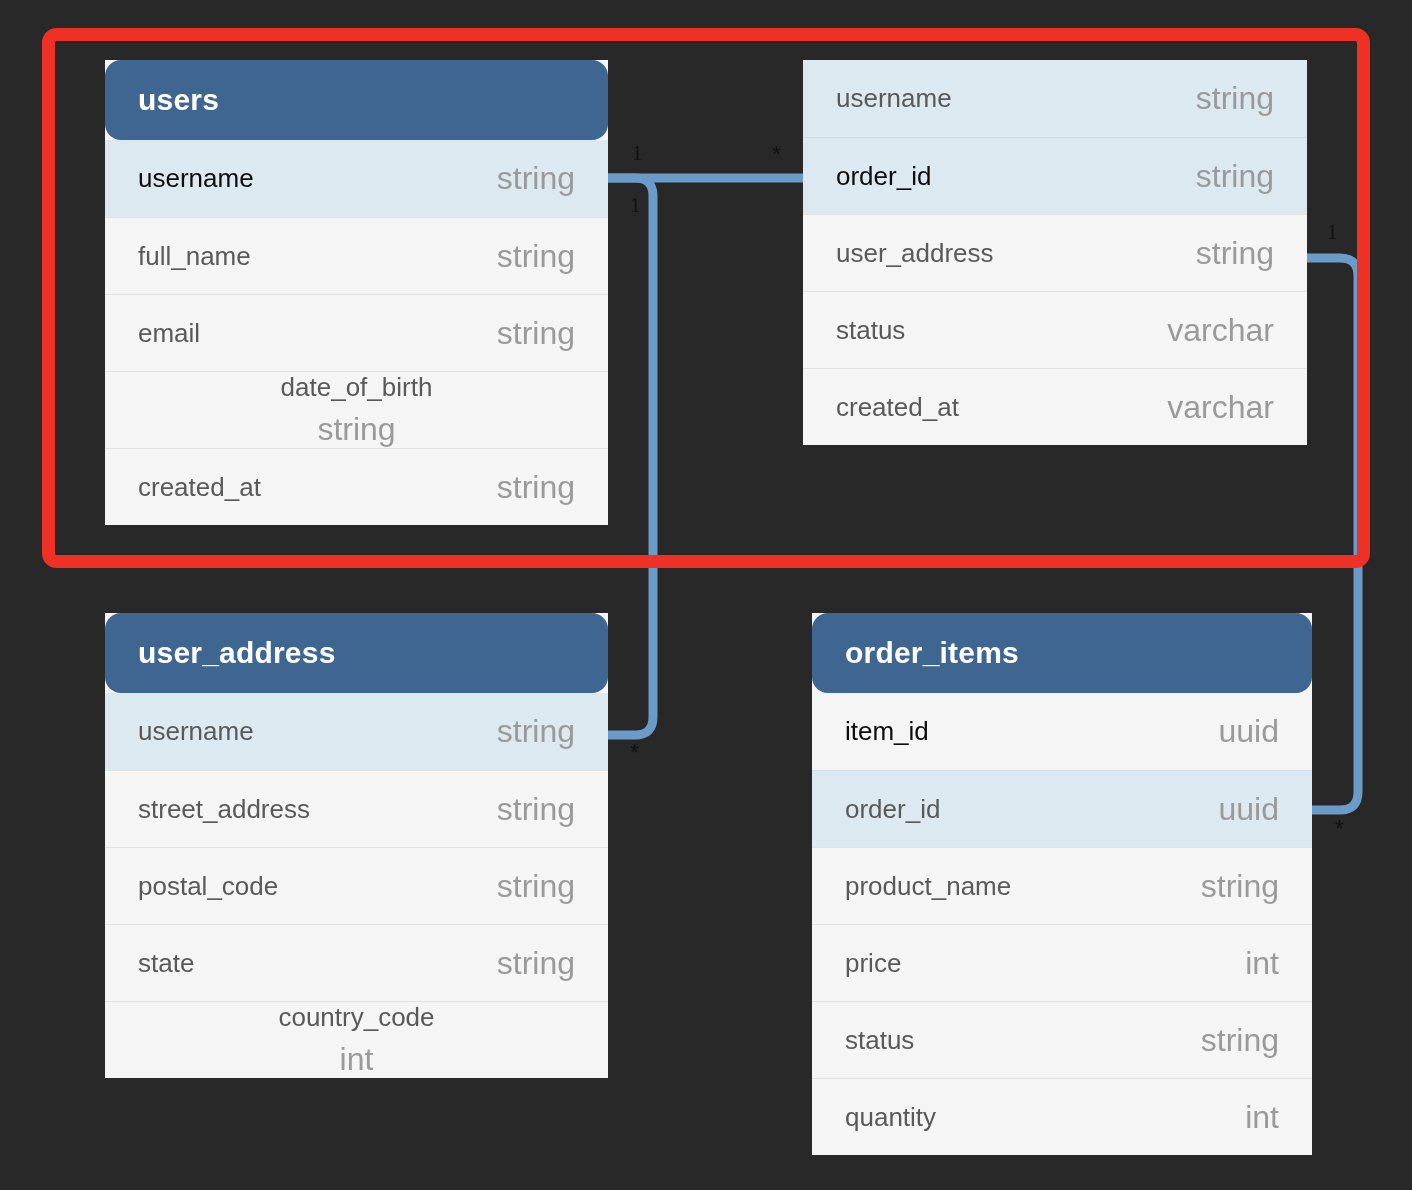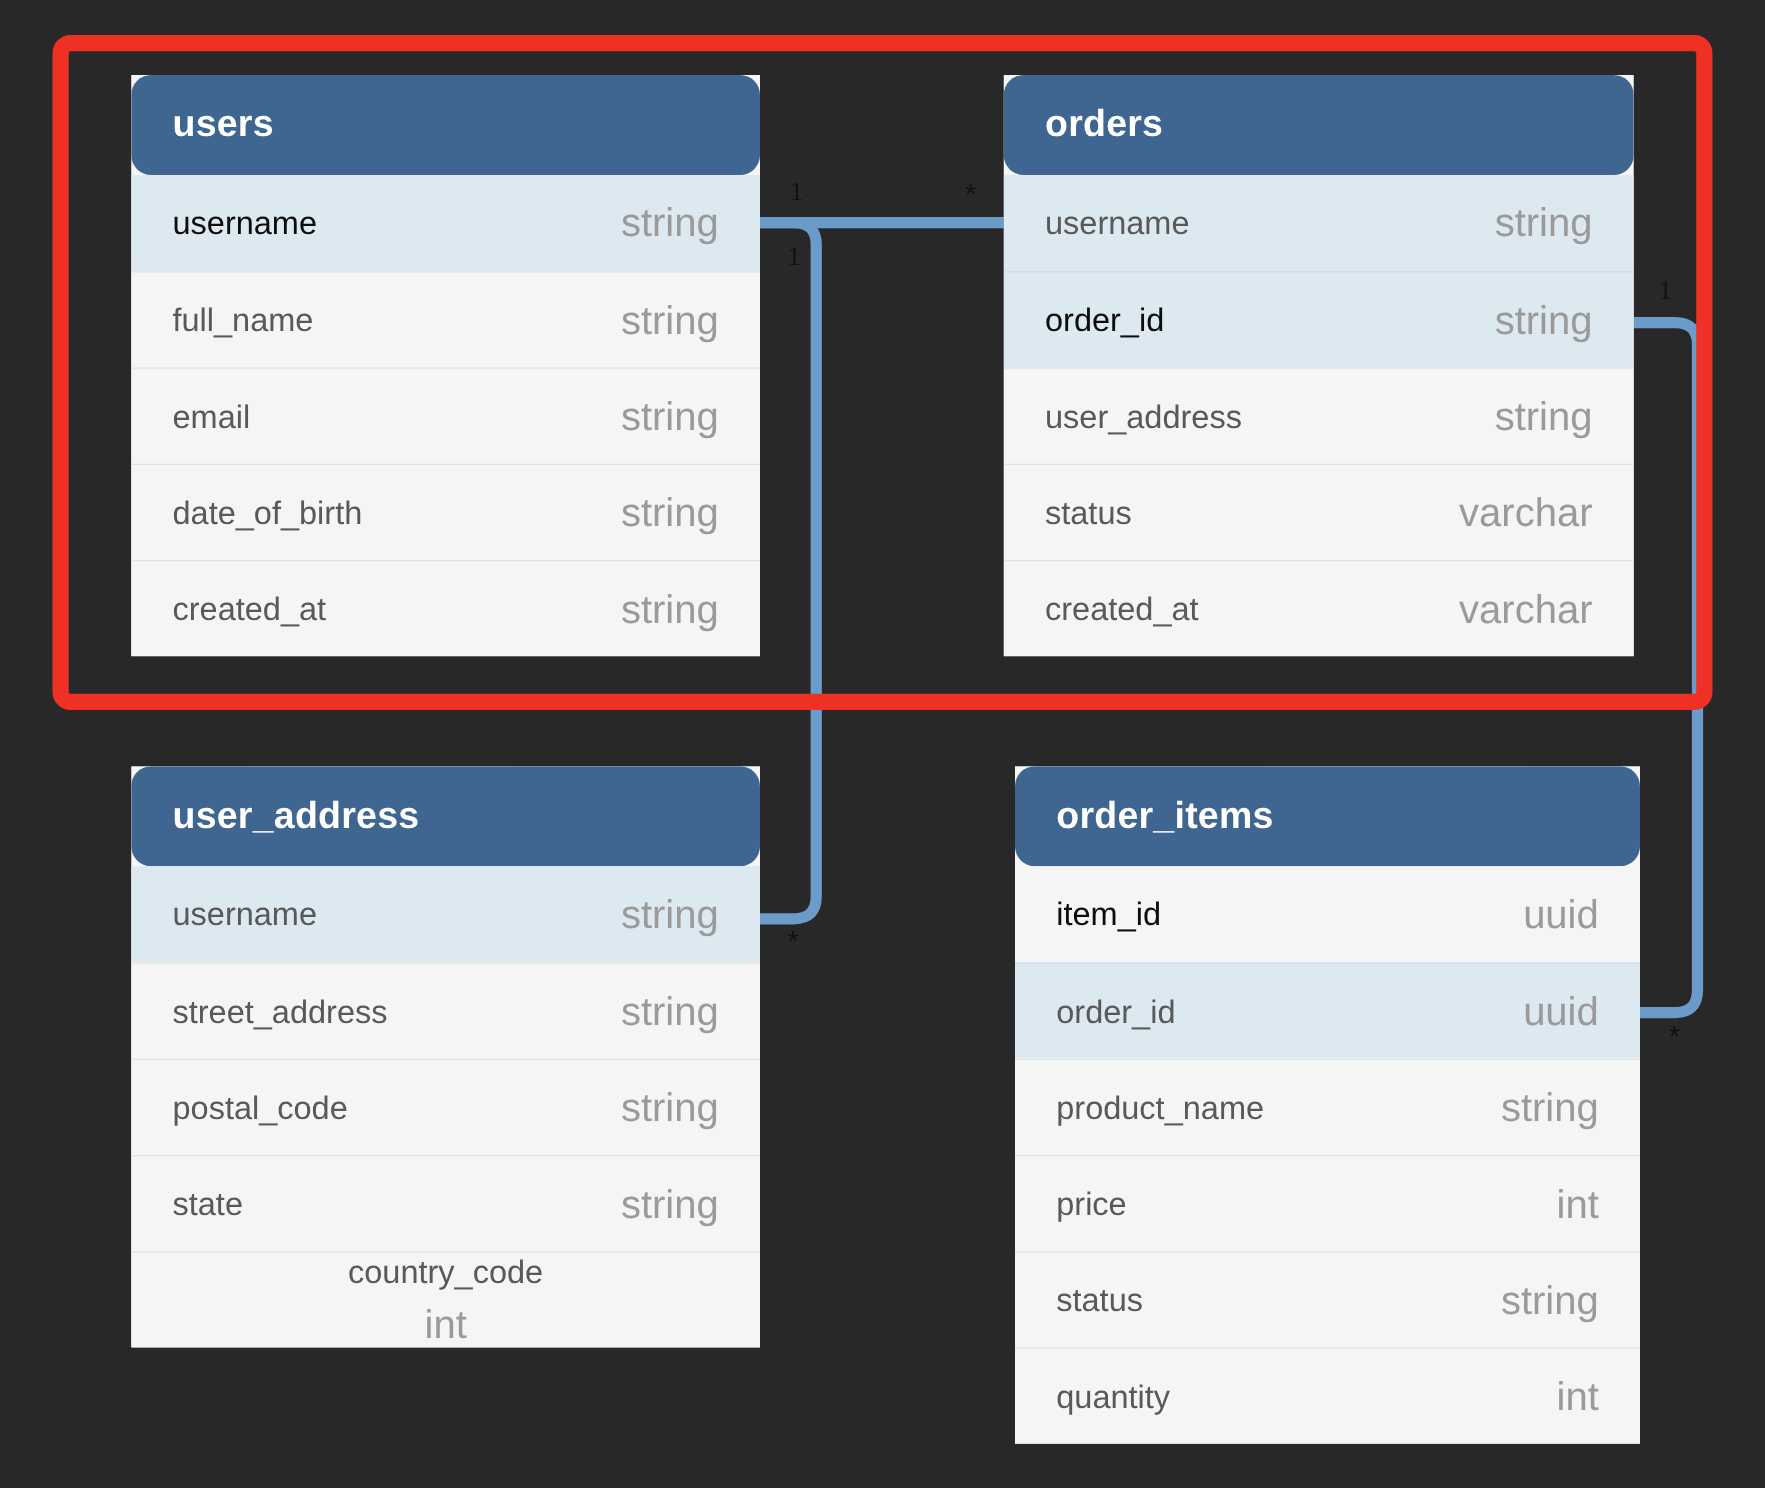--- a/index.html
+++ b/index.html
@@ -134,32 +134,31 @@
             <span class="field-type">string</span>
           </div>
           <div class="row" style="height: 77px;">
             <span class="field-name">full_name</span>
             <span class="field-type">string</span>
           </div>
           <div class="row" style="height: 77px; gap: 32px;">
             <span class="field-name">email</span>
             <span class="field-type">string</span>
           </div>
-          <div class="row" style="height: 77px;">
+          <div class="row" style="height: 77px; flex-direction: column;">
             <span class="field-name">date_of_birth</span>
             <span class="field-type">string</span>
           </div>
           <div class="row" style="height: 77px;">
             <span class="field-name">created_at</span>
             <span class="field-type">string</span>
           </div>
         </div>
       </div>
       <div class="entity" style="left: 803px; top: 60px; width: 504px;">
-        <div class="entity-header" style="height: 80px;">orders</div>
         <div class="entity-rows">
           <div class="row key" style="height: 77px;">
             <span class="field-name">username</span>
             <span class="field-type">string</span>
           </div>
           <div class="row key" style="height: 77px;">
             <span class="field-name pk">order_id</span>
             <span class="field-type">string</span>
           </div>
           <div class="row" style="height: 77px;">

